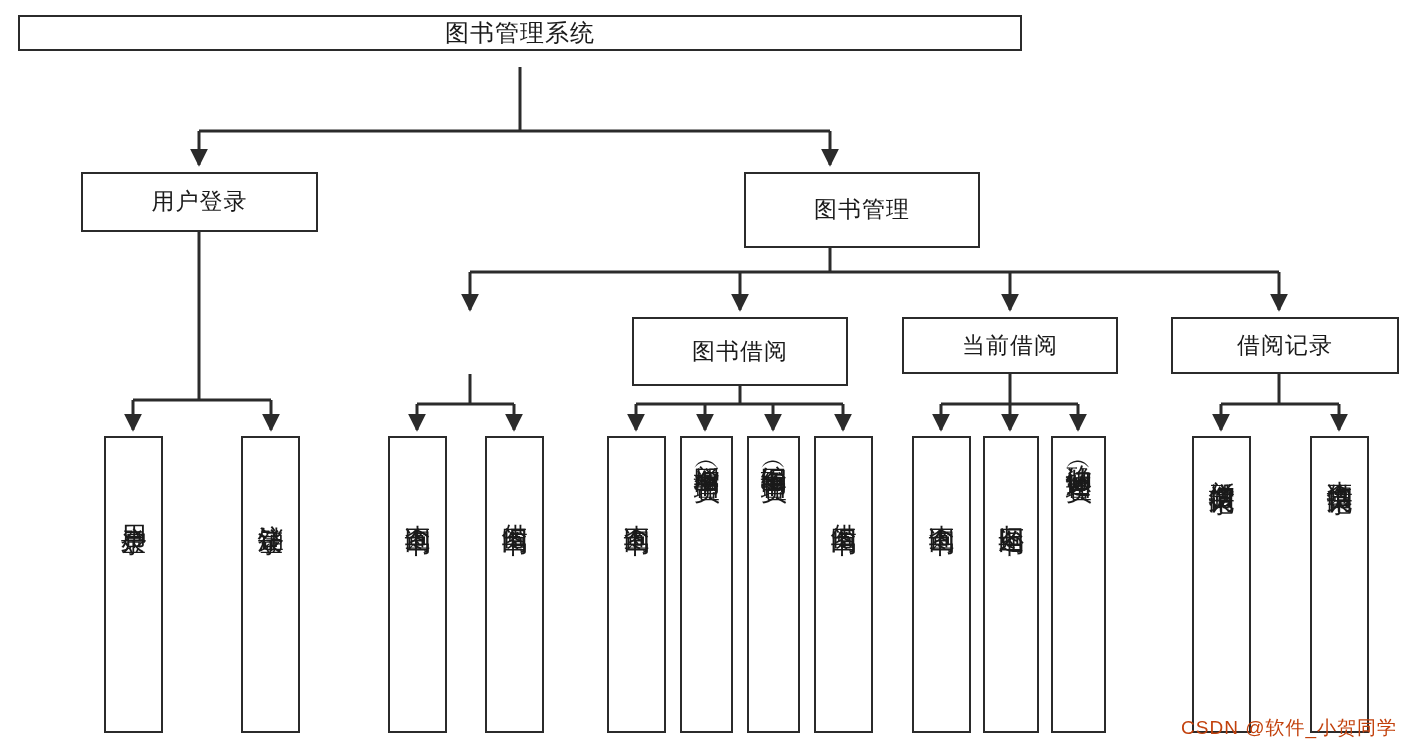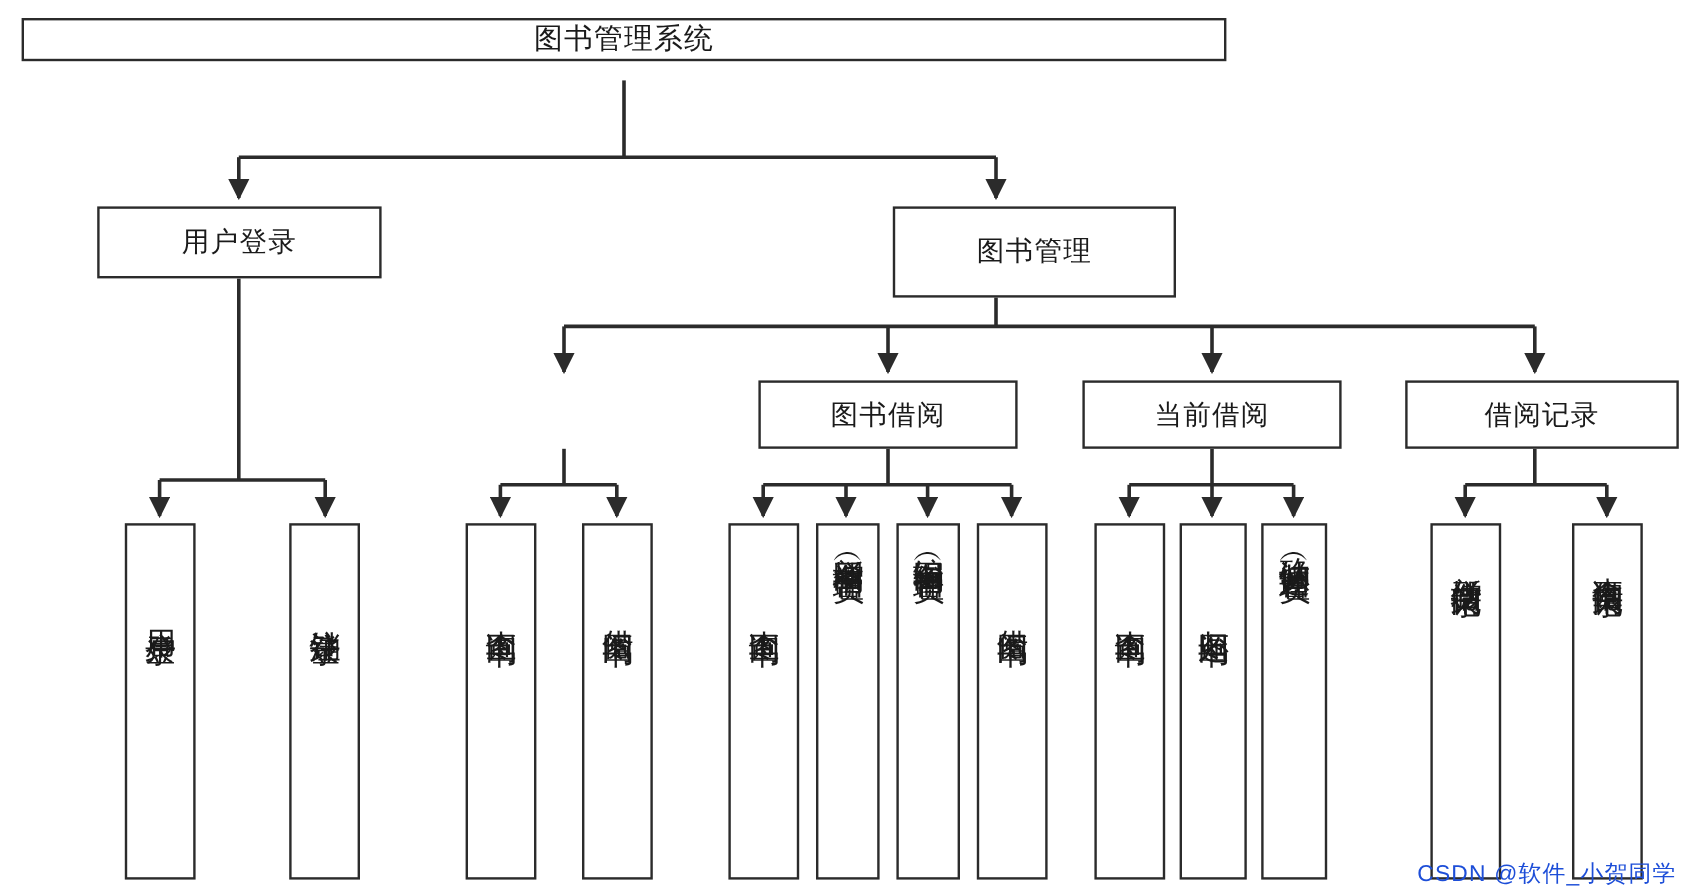--- a/index.html
+++ b/index.html
@@ -61,21 +61,21 @@
     margin-top: 60px;
   }
   .vtext.shift3 {
     margin-top: 16px;
   }
   .watermark {
     position: absolute;
     right: 8px;
     bottom: 6px;
     font-size: 19px;
-    color: #1d4ed8;
+    color: #c2410c;
     letter-spacing: 1px;
     white-space: nowrap;
   }
 </style>
 </head>
 <body>
 
 <div id="canvas">
 
   <svg id="edges" viewBox="0 0 1405 747">
@@ -134,21 +134,21 @@
 
   <div class="node horiz" style="left:81px; top:172px; width:237px; height:60px;">
     <span>用户登录</span>
   </div>
 
   <div class="node horiz" style="left:712px; top:172px; width:236px; height:76px;margin-left:32px;">
     <span>图书管理</span>
   </div>
 
 
-  <div class="node horiz" style="left:632px; top:317px; width:216px; height:57px;">
+  <div class="node horiz" style="left:632px; top:317px; width:216px; height:69px;">
     <span>图书借阅</span>
   </div>
 
   <div class="node horiz" style="left:902px; top:317px; width:216px; height:57px;">
     <span>当前借阅</span>
   </div>
 
   <div class="node horiz" style="left:1171px; top:317px; width:228px; height:57px;">
     <span>借阅记录</span>
   </div>

